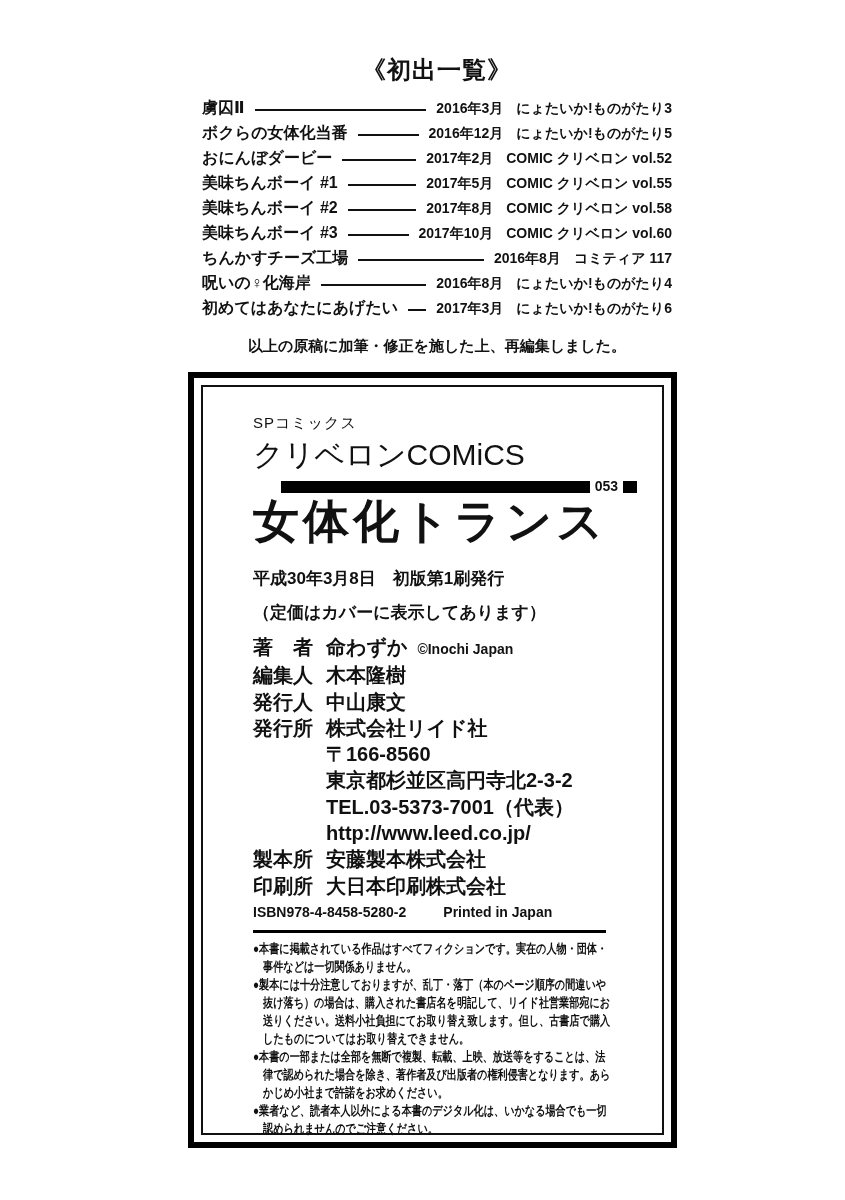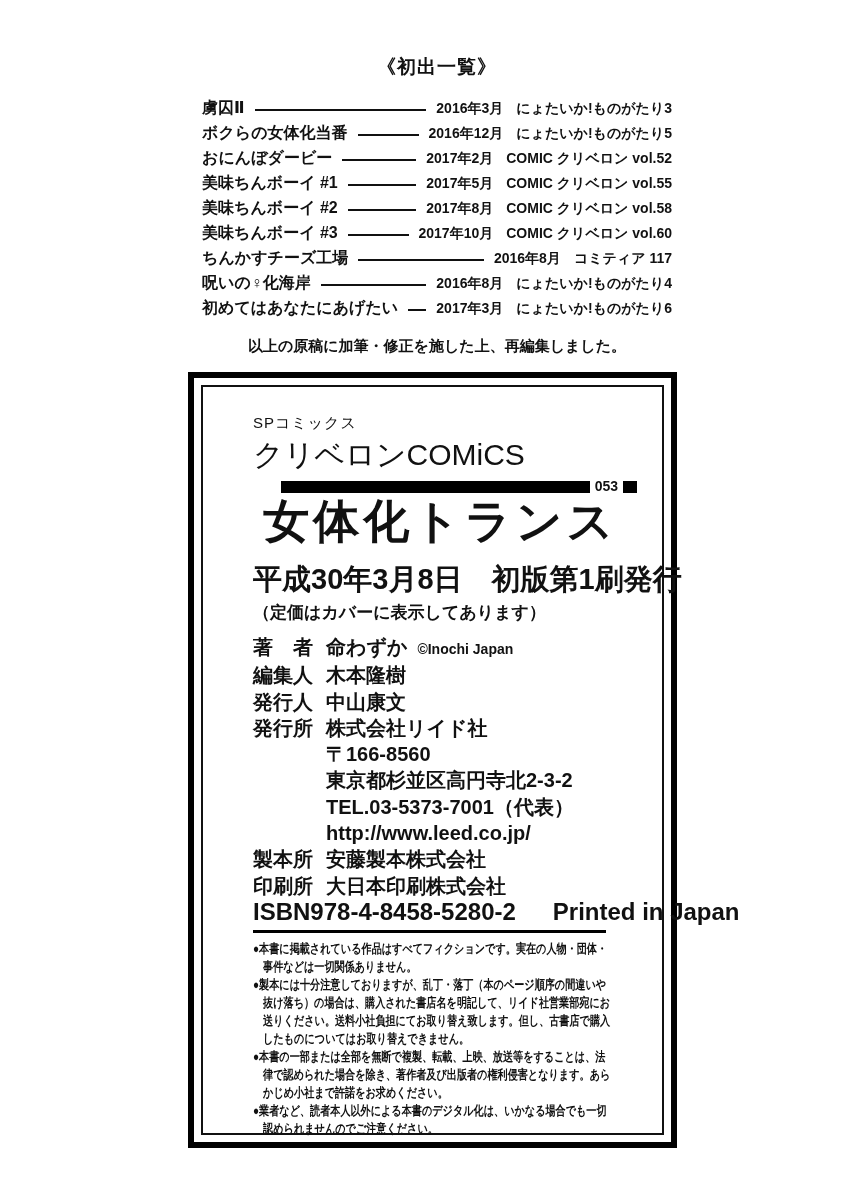--- a/index.html
+++ b/index.html
@@ -7,21 +7,21 @@
     width:845px;height:1200px;background:#ffffff;position:relative;
     font-family:"Liberation Sans","DejaVu Sans",sans-serif;
     color:#111;overflow:hidden;
     -webkit-font-smoothing:antialiased;
   }
   .page{position:absolute;inset:0;background:#fff;}
 
   
   .list-title{
     position:absolute;top:54px;left:202px;width:470px;
-    text-align:center;font-size:19px;font-weight:700;letter-spacing:1px;
+    text-align:center;font-size:24px;font-weight:700;letter-spacing:1px;
   }
   .pub-list{position:absolute;top:96px;left:202px;width:470px;}
   .pub-row{
     display:flex;align-items:center;height:25px;
     font-weight:700;white-space:nowrap;
   }
   .pub-row .t{font-size:16px;}
   .pub-row .leader{
     flex:1;height:2px;background:#111;margin:0 10px;position:relative;top:1px;
   }
@@ -43,29 +43,29 @@
     padding:28px 34px 0 50px;
   }
   .series-label{font-size:15px;line-height:16px;letter-spacing:1px;}
   .imprint-logo{font-size:30px;line-height:46px;font-weight:400;letter-spacing:0px;margin-top:1px;}
   .bar-row{display:flex;align-items:center;height:13px;margin-top:2px;width:356px;padding-left:28px;}
   .bar-row .bar{flex:1;height:12px;background:#000;}
   .bar-row .vol{font-size:14px;font-weight:700;line-height:13px;margin:0 5px;}
   .bar-row .sq{width:14px;height:12px;background:#000;}
   .book-title{
     font-size:46px;line-height:54px;font-weight:900;letter-spacing:4px;
-    margin-top:1px;white-space:nowrap;text-align:center;
-  }
-  .edition-line{font-size:29px;line-height:26px;font-weight:700;margin-top:18px;white-space:nowrap;}
+    margin-top:1px;white-space:nowrap;
+  }
+  .edition-line{font-size:17px;line-height:26px;font-weight:700;margin-top:18px;white-space:nowrap;}
   .price-note{font-size:17px;line-height:22px;font-weight:700;margin-top:10px;}
   .credits{margin-top:10px;}
   .credit-row{display:flex;line-height:26.3px;font-size:20px;font-weight:700;white-space:nowrap;align-items:baseline;}
   .credit-row .lbl{width:73px;flex-shrink:0;}
   .credit-row .extra{font-size:14px;font-weight:700;margin-left:10px;}
-  .isbn-row{display:flex;font-size:24px;font-weight:700;line-height:26px;white-space:nowrap;}
+  .isbn-row{display:flex;font-size:14px;font-weight:700;line-height:26px;white-space:nowrap;}
   .isbn-row .printed{margin-left:37px;}
   .colophon-rule{width:353px;height:3px;background:#000;margin-top:5px;}
   .notices{
     width:460px;margin-top:7px;
     transform:scaleX(0.777);transform-origin:0 0;
     font-size:13px;line-height:18px;font-weight:600;
   }
   .notice{padding-left:13px;text-indent:-13px;}
 </style>
 </head>

